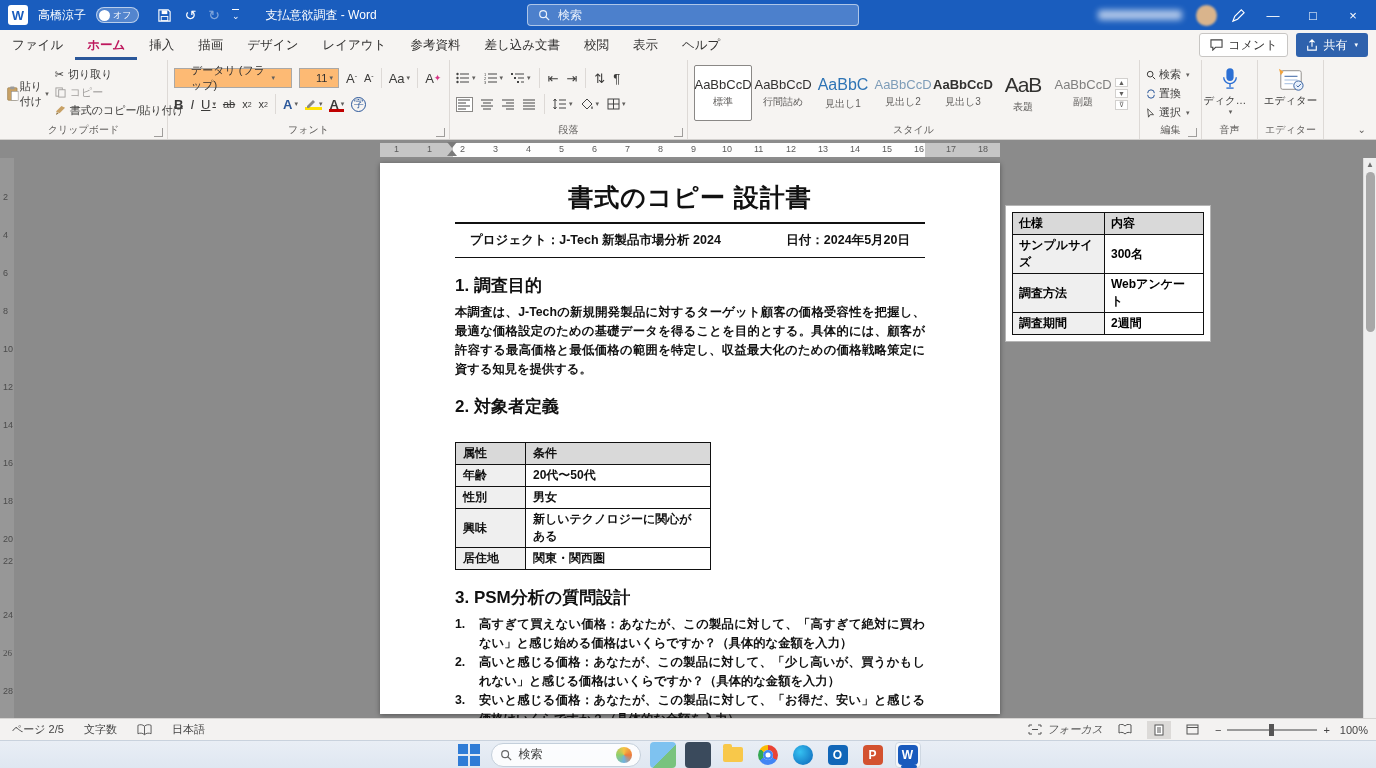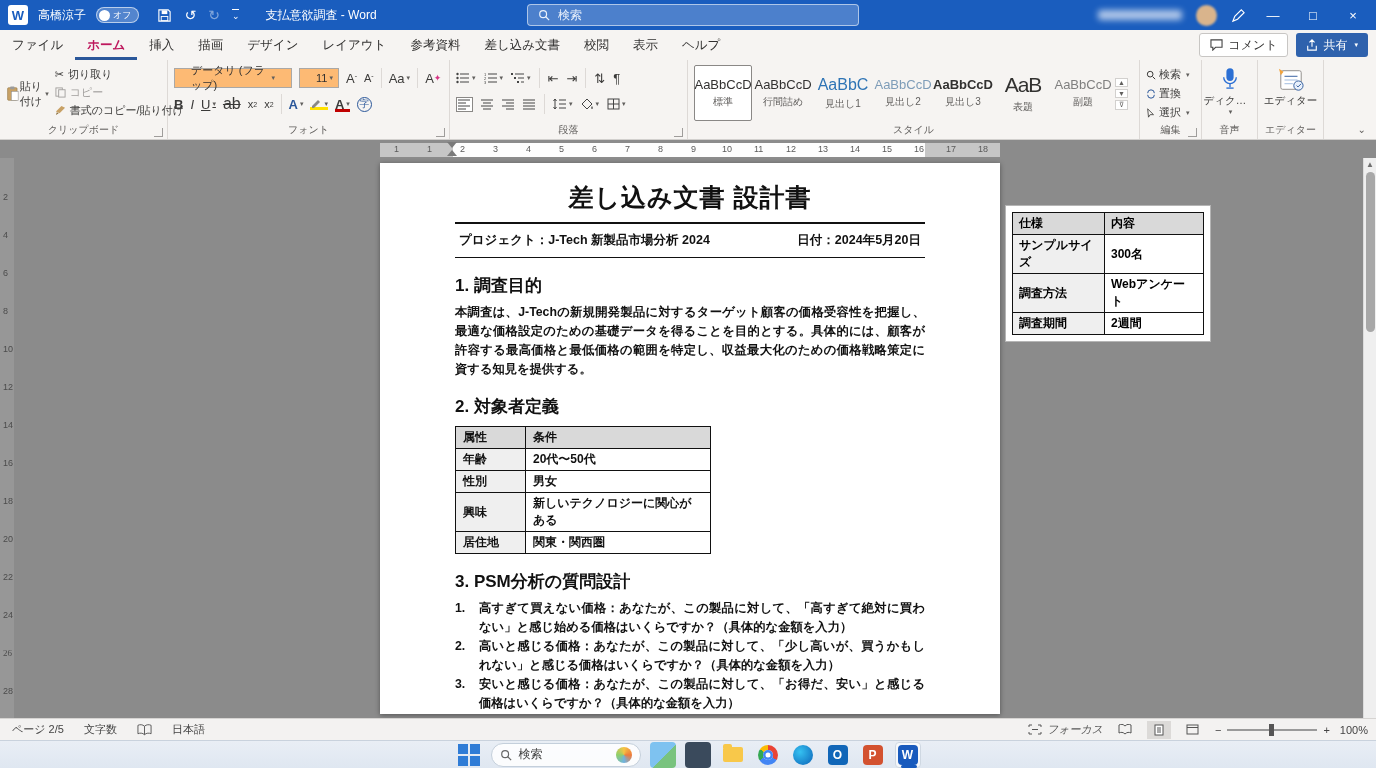--- a/index.html
+++ b/index.html
@@ -93,25 +93,25 @@
   .indent-marker .b { width:0; height:0; border-left:5px solid transparent; border-right:5px solid transparent; border-bottom:6px solid #7a7a7a; margin-top:2px; }
   .vruler { position:absolute; left:0; top:158px; width:14px; height:560px; background:#979797; }
   .vruler span { position:absolute; left:3px; font-size:9px; color:#4c4c4c; }
 
   
   .canvas { position:absolute; left:14px; top:158px; width:1349px; height:560px; background:#8b8b8b; overflow:hidden; }
   .page { position:absolute; left:366px; top:5px; width:620px; height:551px; background:#fff;
     box-shadow:0 1px 5px rgba(0,0,0,.4); padding:18px 75px 0 75px; color:#111; }
   .doc-title { text-align:center; font-size:25px; font-weight:900; letter-spacing:1px; }
   .rule-thick { border-top:2.5px solid #111; margin-top:8px; }
-  .meta { display:flex; justify-content:space-between; font-weight:800; font-size:12.5px; margin:8px 4px; }
+  .meta { display:flex; justify-content:space-between; font-weight:800; font-size:12.5px; margin:8px 15px; }
   .rule-thin { border-top:1.5px solid #111; }
   .h-sec { font-size:17px; font-weight:900; margin-top:16px; }
   .bodytext { font-size:12.3px; font-weight:600; line-height:19px; text-align:justify; margin-top:6px; }
-  table.doc { border-collapse:collapse; margin-top:8px; font-size:12px; font-weight:700; }
+  table.doc { border-collapse:collapse; margin-top:24px; font-size:12px; font-weight:700; }
   table.doc td, table.doc th { border:1.5px solid #111; padding:2px 7px; text-align:left; height:17px; }
   table.doc th { background:#d9d9d9; }
   .attr-table td:first-child { width:70px; background:#efefef; }
   .qlist { margin-top:6px; font-size:12.3px; line-height:18.5px; }
   .qitem { display:flex; margin-bottom:1px; }
   .qnum { width:24px; font-weight:700; flex:none; }
   .qbody { flex:1; font-weight:600; text-align:justify; }
   .qbody b { font-weight:800; }
 
   .sidepanel { position:absolute; left:991px; top:47px; width:206px; background:#fff;
@@ -288,21 +288,21 @@
       <span class="rbtn" style="font-size:11px;">A<sup style="font-size:7px;">ˇ</sup></span>
       <span class="vline"></span>
       <span class="rbtn">Aa<span class="ddv">▾</span></span>
       <span class="vline"></span>
       <span class="rbtn">A<span style="color:#d63384;font-size:9px;">✦</span></span>
     </div>
     <div class="rrow">
       <span class="rbtn bld">B</span>
       <span class="rbtn ita">I</span>
       <span class="rbtn und">U<span class="ddv">▾</span></span>
-      <span class="rbtn stk" style="font-size:16px;">ab</span>
+      <span class="rbtn stk" style="font-size:11px;">ab</span>
       <span class="rbtn" style="font-size:11px;">x<sub style="font-size:7px;">2</sub></span>
       <span class="rbtn" style="font-size:11px;">x<sup style="font-size:7px;">2</sup></span>
       <span class="vline"></span>
       <span class="rbtn A-blue">A<span class="ddv">▾</span></span>
       <span class="rbtn bar-y">
         <svg width="12" height="12" viewBox="0 0 12 12">
           <path d="M2 8l6-6 2 2-6 6H2z" fill="#8a8886"></path>
         </svg>
           <span class="ddv">▾</span>
         </span>
@@ -549,29 +549,29 @@
   <span style="top:34px;">2</span>
   <span style="top:72px;">4</span>
   <span style="top:110px;">6</span>
   <span style="top:148px;">8</span>
   <span style="top:186px;">10</span>
   <span style="top:224px;">12</span>
   <span style="top:262px;">14</span>
   <span style="top:300px;">16</span>
   <span style="top:338px;">18</span>
   <span style="top:376px;text-align:right;">20</span>
-  <span style="top:414px;">22</span>
+  <span style="top:398px;">22</span>
   <span style="top:452px;">24</span>
   <span style="top:490px;font-family:Liberation Serif, serif;">26</span>
   <span style="top:528px;">28</span>
 </div>
 
 <div class="canvas">
   <div class="page">
-    <div class="doc-title">差し込み文書 設計書</div>
+    <div class="doc-title">書式のコピー 設計書</div>
     <div class="rule-thick"></div>
     <div class="meta">
       <span>プロジェクト：J-Tech 新製品市場分析 2024</span>
       <span>日付：2024年5月20日</span>
     </div>
     <div class="rule-thin"></div>
 
     <div class="h-sec">1. 調査目的</div>
     <div class="bodytext">本調査は、J-Techの新規開発製品に対するターゲット顧客の価格受容性を把握し、最適な価格設定のための基礎データを得ることを目的とする。具体的には、顧客が許容する最高価格と最低価格の範囲を特定し、収益最大化のための価格戦略策定に資する知見を提供する。</div>
 

